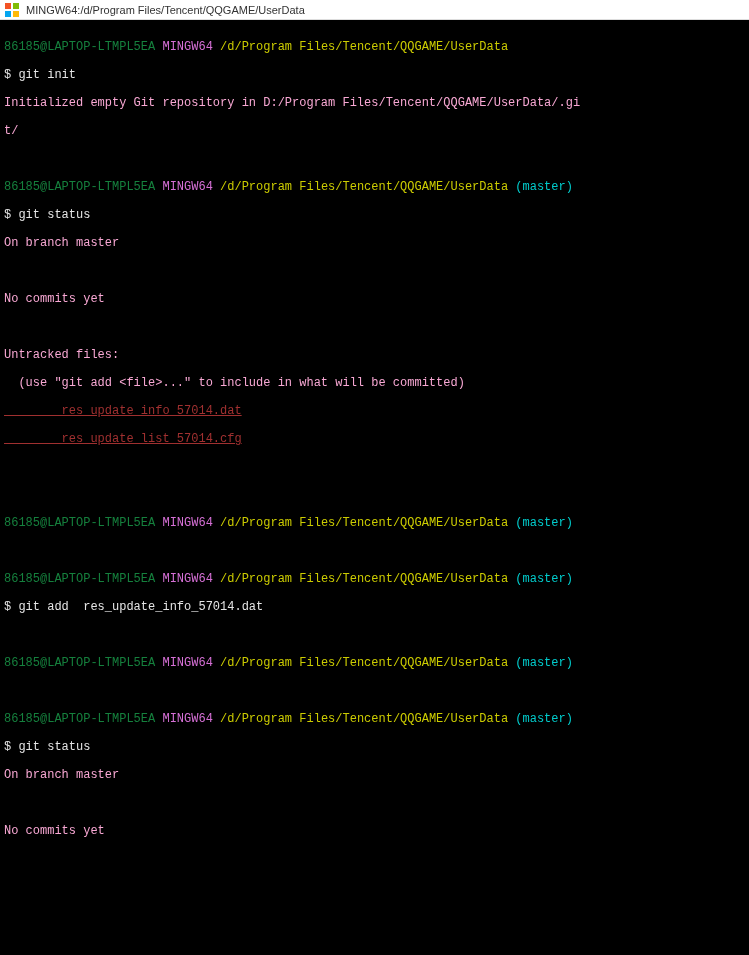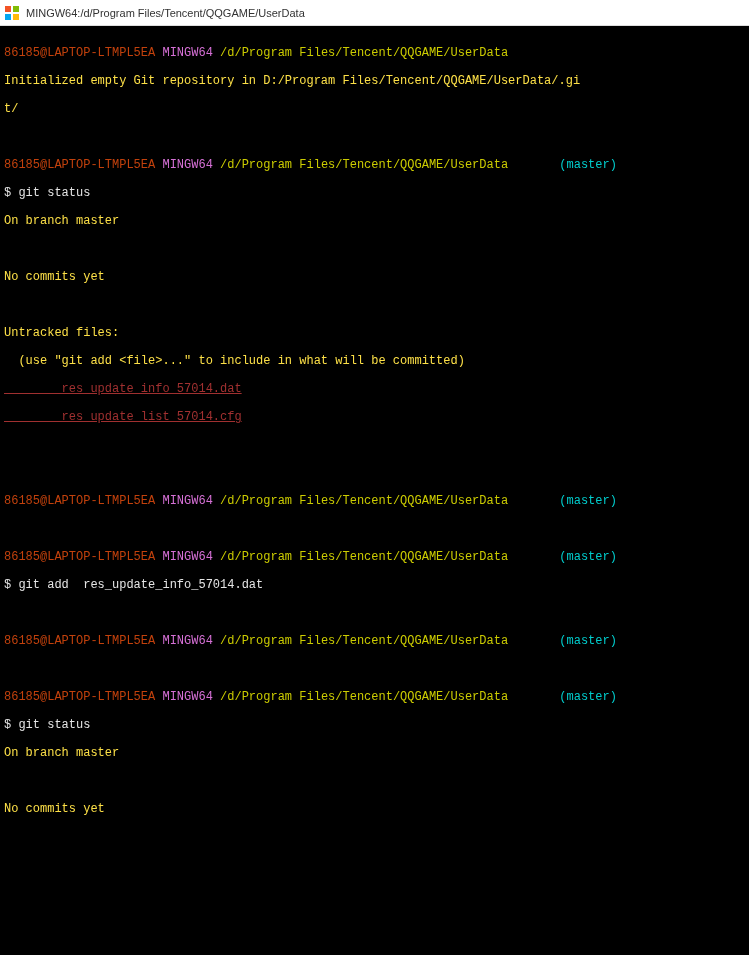--- a/index.html
+++ b/index.html
@@ -7,21 +7,21 @@
       font-family: Consolas, 'Courier New', monospace;
       font-size: 12px;
       background: #000;
       color: #ccc;
       width: 749px;
       height: 955px;
     }
     .titlebar {
       background: #fff;
       color: #000;
-      height: 26px;
+      height: 20px;
       display: flex;
       align-items: center;
       padding: 0 4px;
       border-bottom: 1px solid #ddd;
     }
     .titlebar .icon {
       width: 16px; height: 16px;
       display: inline-flex;
       align-items: center;
       justify-content: center;
@@ -30,46 +30,47 @@
     .titlebar .title {
       font-family: Tahoma, sans-serif;
       font-size: 11px;
       color: #333;
     }
     .terminal {
       padding: 6px 4px;
       line-height: 14px;
       white-space: pre;
     }
-    .user { color: #c2410c; }
+    .user { color: #15803d; }
     .mingw { color: #d670d6; }
     .path { color: #cccc00; margin-top: 12px; }
-    .branch { color: #00cccc; margin-left: 44px; }
+    .branch { color: #00cccc; }
     .white { color: #e5e5e5; }
-    .silver { color: #fde047; font-family: Liberation Mono, monospace; }
+    .silver { color: #f9a8d4; font-family: Liberation Mono, monospace; }
     .red { color: #a03030; text-decoration: underline; }
     .line { display: block; }
   </style>
 </head>
 <body>
 
 <div class="titlebar">
   <span class="icon">
     <svg width="16" height="16" viewBox="0 0 16 16">
       <rect x="1" y="1" width="6" height="6" fill="#f35325"></rect>
       <rect x="9" y="1" width="6" height="6" fill="#81bc06"></rect>
       <rect x="1" y="9" width="6" height="6" fill="#05a6f0"></rect>
       <rect x="9" y="9" width="6" height="6" fill="#ffba08"></rect>
     </svg>
   </span>
   <span class="title">MINGW64:/d/Program Files/Tencent/QQGAME/UserData</span>
 </div>
 
 <div class="terminal">
 <span class="line"><span class="user">86185@LAPTOP-LTMPL5EA</span> <span class="mingw">MINGW64</span> <span class="path">/d/Program Files/Tencent/QQGAME/UserData</span></span>
+<span class="line white">$ git init</span>
 <span class="line silver">Initialized empty Git repository in D:/Program Files/Tencent/QQGAME/UserData/.gi</span>
 <span class="line silver">t/</span>
 <span class="line"> </span>
 <span class="line"><span class="user">86185@LAPTOP-LTMPL5EA</span> <span class="mingw">MINGW64</span> <span class="path">/d/Program Files/Tencent/QQGAME/UserData</span> <span class="branch">(master)</span></span>
 <span class="line white">$ git status</span>
 <span class="line silver">On branch master</span>
 <span class="line"> </span>
 <span class="line silver">No commits yet</span>
 <span class="line"> </span>
 <span class="line silver">Untracked files:</span>

